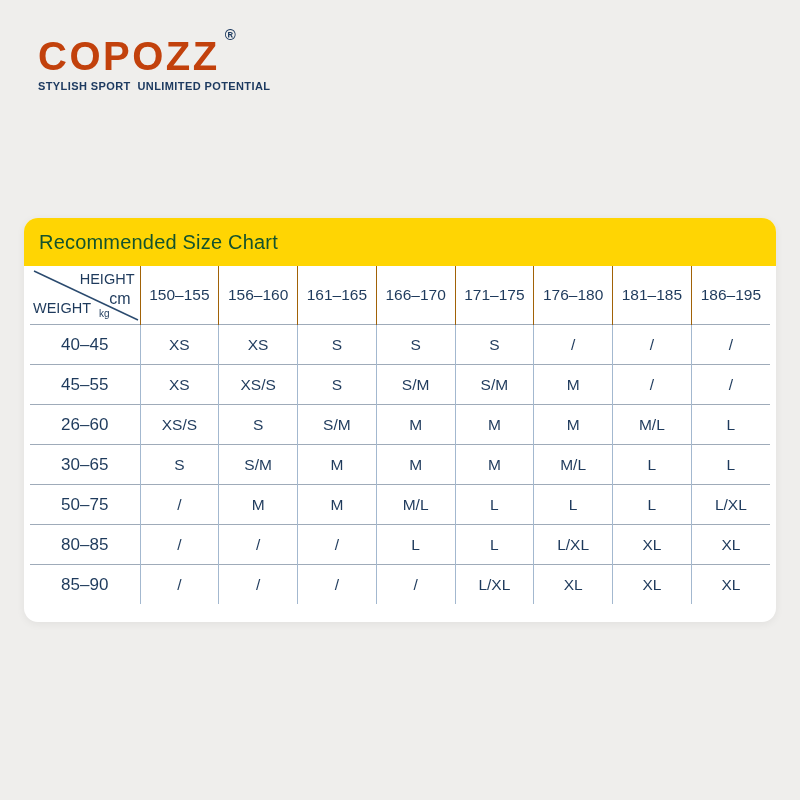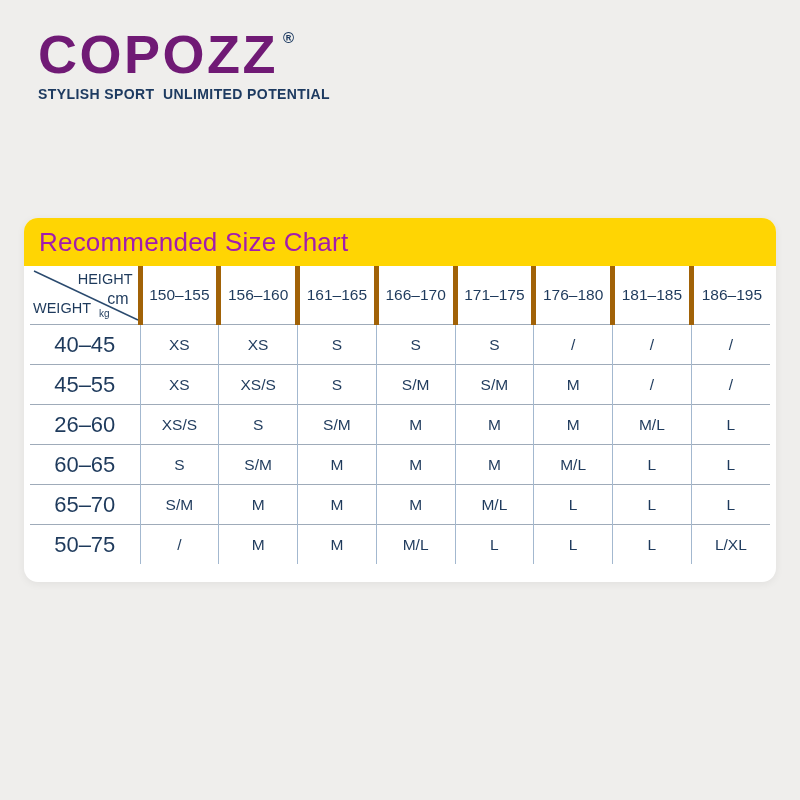--- a/index.html
+++ b/index.html
@@ -6,66 +6,66 @@
   body{
     width:800px;height:800px;position:relative;overflow:hidden;
     background:#efeeec;
     font-family:"Liberation Sans", sans-serif;
     color:#1e3a5c;
   }
   
   .brand-header{position:absolute;left:38px;top:26px;}
   .logo-row{white-space:nowrap;}
   .logo{
-    font-size:54px;font-weight:bold;letter-spacing:2.5px;color:#701a75;
+    font-size:40px;font-weight:bold;letter-spacing:2.5px;color:#c2410c;
     display:inline-block;line-height:1.05;
   }
   .reg{
     font-size:15px;color:#1d3a60;vertical-align:30px;margin-left:5px;font-weight:bold;
   }
   .tagline{
-    margin-top:3px;font-size:14px;font-weight:bold;letter-spacing:0.4px;
+    margin-top:3px;font-size:11px;font-weight:bold;letter-spacing:0.4px;
     color:#1d3a60;white-space:pre;
   }
   
   .card{
     position:absolute;left:24px;top:218px;width:752px;
     background:#ffffff;border-radius:14px;
     box-shadow:0 2px 8px rgba(0,0,0,0.06);
     padding-bottom:18px;
   }
   .banner{
     height:48px;border-radius:14px 14px 0 0;
     background:#ffd503;
     display:flex;align-items:center;
     padding-left:15px;
   }
   .banner-title{
-    font-size:26px;color:#a21caf;letter-spacing:0.2px;
+    font-size:20px;color:#14532d;letter-spacing:0.2px;
   }
   
   table{
     margin:0 0 0 6px;width:740px;table-layout:fixed;
     border-collapse:collapse;
   }
   col.w-col{width:110px;}
   thead th{
     height:56px;font-size:15.5px;font-weight:normal;color:#1e3a5c;
     text-align:center;vertical-align:middle;
-    border-right:5px solid #a16207;
+    border-right:1px solid #a16207;
   }
   thead th:last-child{border-right:none;}
   tbody tr > *{
     height:37px;font-size:15.5px;font-weight:normal;color:#1e3a5c;
     text-align:center;vertical-align:middle;
     border-right:1px solid #a3b8cf;
     border-top:1px solid #9fabb9;
   }
   tbody tr > *:last-child{border-right:none;}
-  tbody th.row-h{font-size:22px;}
+  tbody th.row-h{font-size:17px;}
   
   th.corner{position:relative;}
   .corner svg{position:absolute;left:0;top:0;}
   .corner .h-label{position:absolute;right:5px;top:5px;font-size:14.5px;}
   .corner .h-unit{position:absolute;right:9px;top:24px;font-size:16px;}
   .corner .w-label{position:absolute;left:3px;bottom:8px;font-size:14.5px;}
   .corner .w-unit{position:absolute;left:69px;bottom:5px;font-size:10px;}
 </style>
 </head>
 <body>
@@ -142,47 +142,58 @@
           <td>XS/S</td>
           <td>S</td>
           <td>S/M</td>
           <td>M</td>
           <td>M</td>
           <td>M</td>
           <td>M/L</td>
           <td>L</td>
         </tr>
         <tr>
-          <th class="row-h">60–65</th>
+          <th class="row-h">30–65</th>
           <td>S</td>
           <td>S/M</td>
           <td>M</td>
           <td>M</td>
           <td>M</td>
           <td>M/L</td>
-          <td>L</td>
-          <td>L</td>
-        </tr>
-        <tr>
-          <th class="row-h">65–70</th>
-          <td>S/M</td>
-          <td>M</td>
-          <td>M</td>
-          <td>M</td>
-          <td>M/L</td>
-          <td>L</td>
           <td>L</td>
           <td>L</td>
         </tr>
         <tr>
           <th class="row-h">50–75</th>
           <td>/</td>
           <td>M</td>
           <td>M</td>
           <td>M/L</td>
           <td>L</td>
           <td>L</td>
           <td>L</td>
           <td>L/XL</td>
         </tr>
+        <tr>
+          <th class="row-h">80–85</th>
+          <td>/</td>
+          <td>/</td>
+          <td>/</td>
+          <td>L</td>
+          <td>L</td>
+          <td>L/XL</td>
+          <td>XL</td>
+          <td>XL</td>
+        </tr>
+        <tr>
+          <th class="row-h">85–90</th>
+          <td>/</td>
+          <td>/</td>
+          <td>/</td>
+          <td>/</td>
+          <td>L/XL</td>
+          <td>XL</td>
+          <td>XL</td>
+          <td>XL</td>
+        </tr>
       </tbody>
   </table>
 </section>
 
 </body></html>

